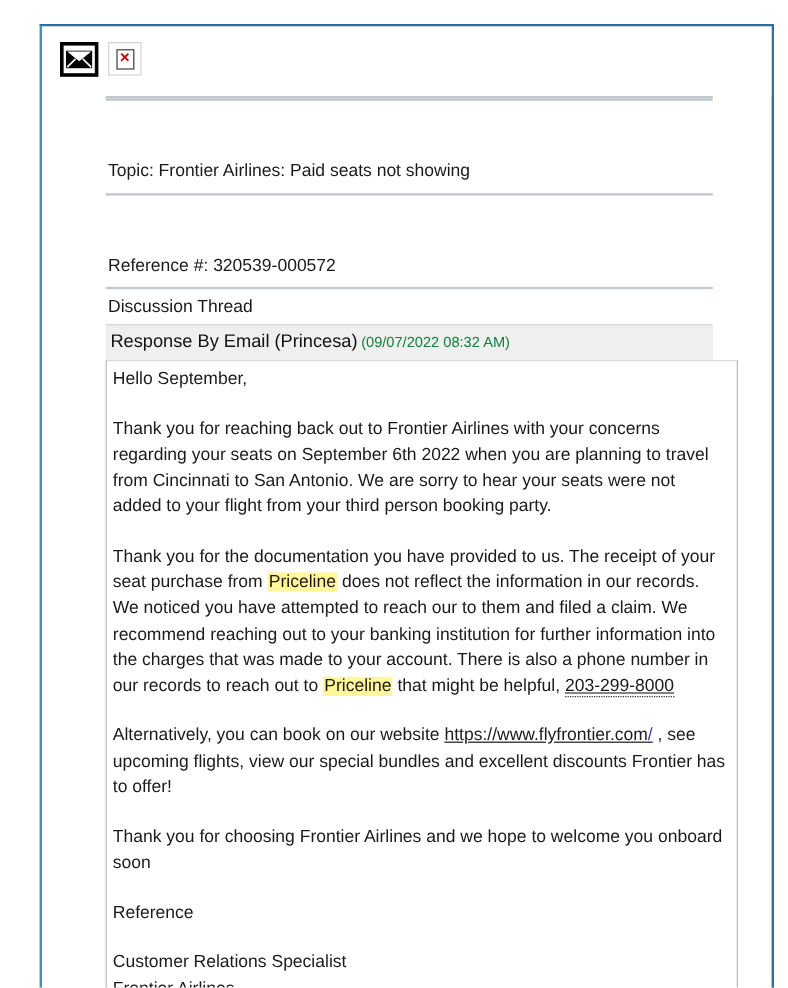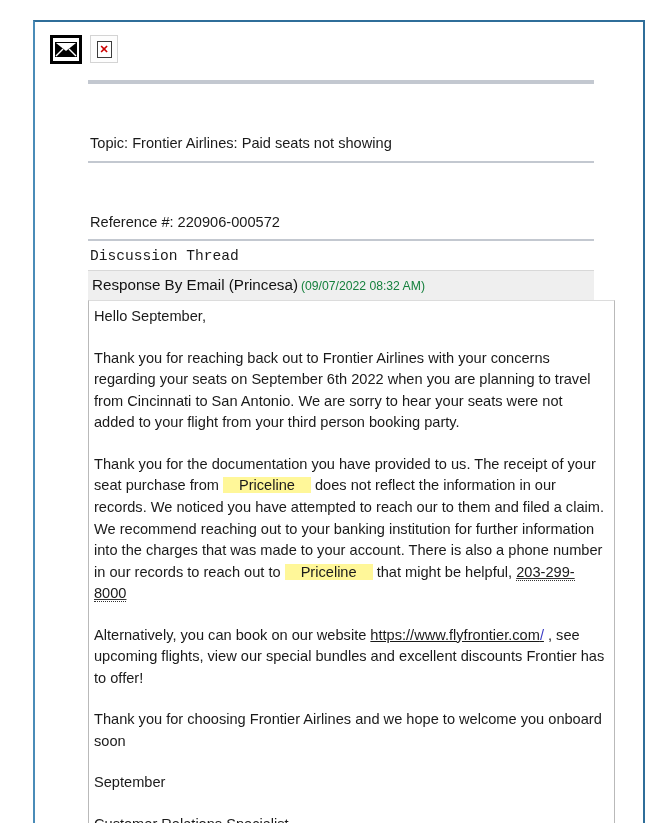--- a/index.html
+++ b/index.html
@@ -105,21 +105,20 @@
   .meta-line {
     padding: 5px 2px 6px 2px;
     white-space: nowrap;
     margin-top: 44px;
   }
   .intro-line {
     padding: 8px 2px 7px 2px;
   }
   .plain-line {
     padding: 5px 2px 2px 2px;
-    font-family: Liberation Mono, monospace;
   }
 
   
   #response-header {
     background: #efefef;
     padding: 3px 2px 4px 4px;
     white-space: nowrap;
     border-top: 1px solid #d8d8d8;
   }
   #response-header .resp-title {
@@ -148,21 +147,21 @@
     padding: 0;
     font-size: 14.6px;
     line-height: 1.475;
     color: #1a1a1a;
   }
   #message-body p.spacer {
     height: 20px;
   }
   .hl {
     background: #fff799;
-    padding: 0 16px;
+    padding: 0 1px;
   }
   .phone-smarttag {
     border-bottom: 1px dotted #333333;
     text-decoration: underline;
     text-decoration-color: #333333;
   }
   a.weblink {
     color: #1a1a1a;
     text-decoration: underline;
   }
@@ -196,21 +195,21 @@
 
     <div class="hrule"></div>
 
 
     <div class="hrule"></div>
 
     <div class="meta-line">Topic: Frontier Airlines: Paid seats not showing</div>
 
     <div class="hrule"></div>
 
-    <div class="meta-line">Reference #: 220906-000572</div>
+    <div class="meta-line">Reference #: 320539-000572</div>
 
     <div class="hrule"></div>
 
     <div class="plain-line">Discussion Thread</div>
 
     <div id="response-header">
       <span class="resp-title">Response By Email (Princesa)</span><span class="resp-date">(09/07/2022 08:32 AM)</span>
     </div>
 
     <div id="message-body">
@@ -223,21 +222,21 @@
 
       <p><span>Thank you for the documentation you have provided to us. The receipt of your seat purchase from </span><span class="hl">Priceline</span><span> does not reflect the information in our records. We noticed you have attempted to reach our to them and filed a claim. We recommend reaching out to your banking institution for further information into the charges that was made to your account. There is also a phone number in our records to reach out to </span><span class="hl">Priceline</span><span> that might be helpful, </span><span class="phone-smarttag">203-299-8000</span></p>
       <p class="spacer"></p>
 
       <p><span>Alternatively, you can book on our website </span><a class="weblink" href="#"><span>https://www.flyfrontier.com</span><span class="slash">/</span></a><span> , see upcoming flights, view our special bundles and excellent discounts Frontier has to offer!</span></p>
       <p class="spacer"></p>
 
       <p>Thank you for choosing Frontier Airlines and we hope to welcome you onboard soon</p>
       <p class="spacer"></p>
 
-      <p>September</p>
+      <p>Reference</p>
       <p class="spacer"></p>
 
       <p>Customer Relations Specialist</p>
       <p>Frontier Airlines</p>
 
     </div>
 
   </div>
 </div>
 

